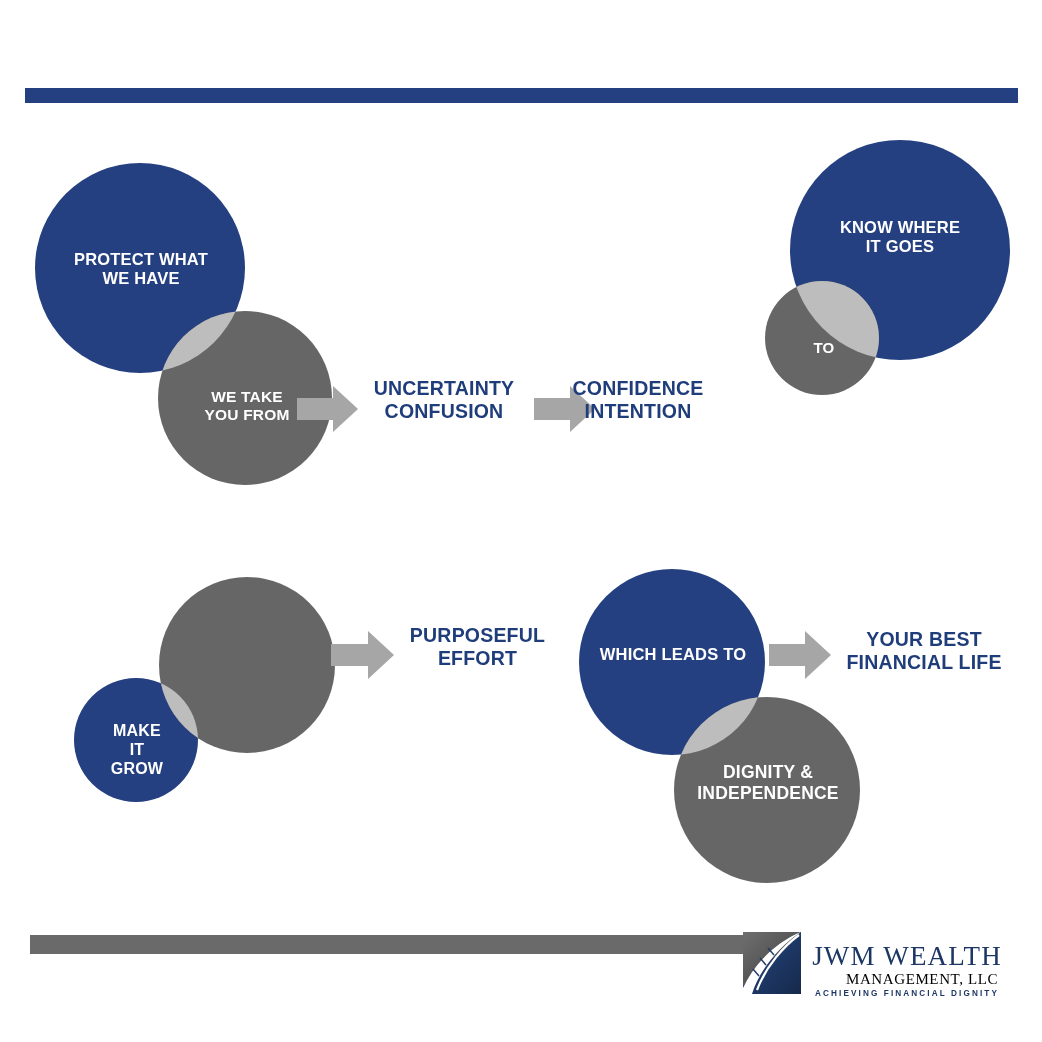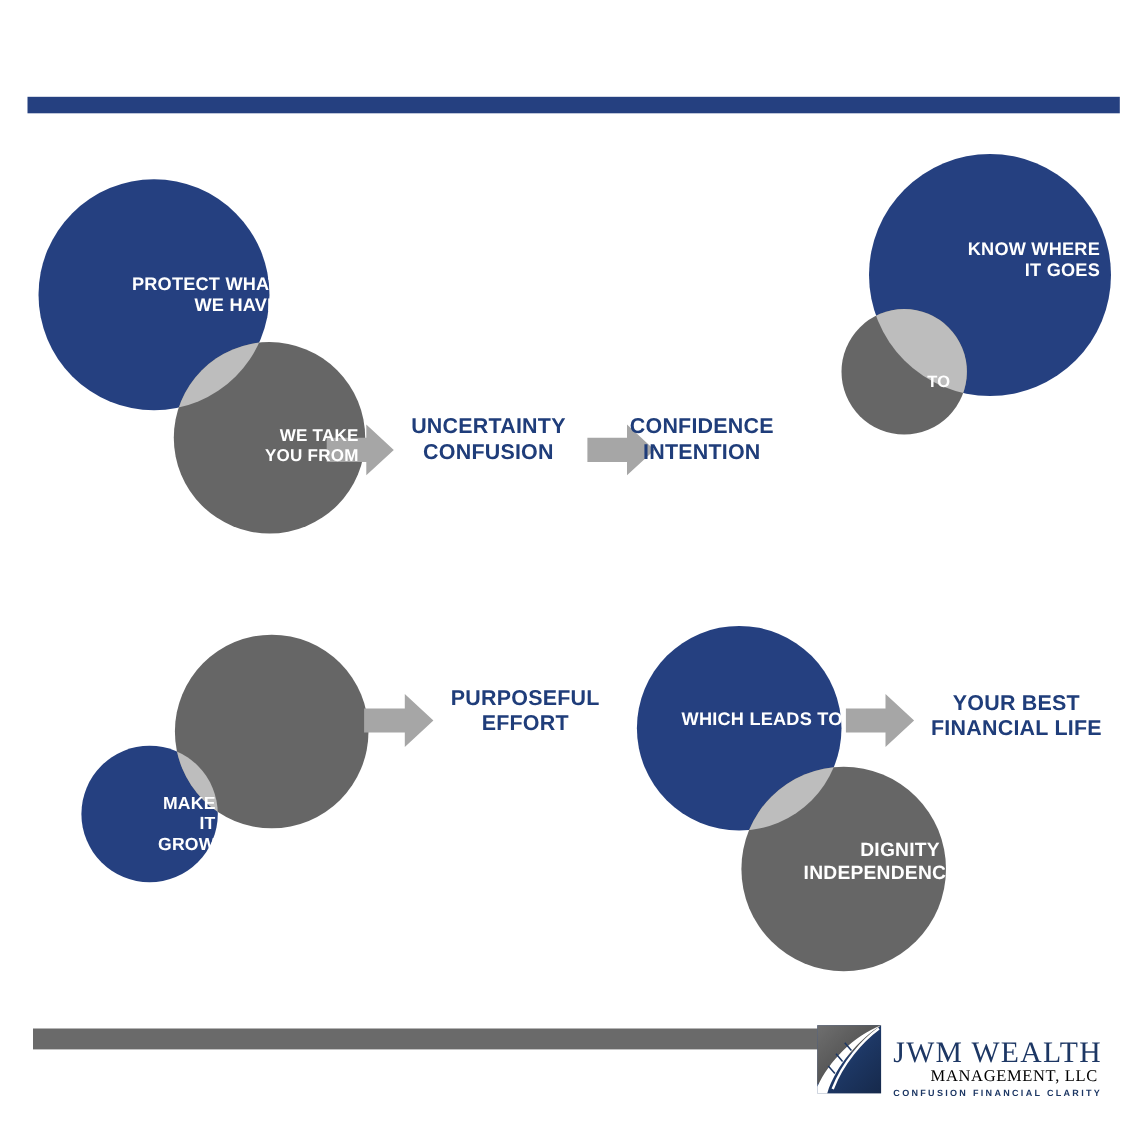--- a/index.html
+++ b/index.html
@@ -19,21 +19,21 @@
 
   .label{
     position:absolute;
     text-align:center;
     font-weight:bold;
     line-height:1.18;
     letter-spacing:.2px;
     white-space:pre-line;
     pointer-events:none;
   }
-  .on-circle{color:#ffffff;text-align:right;}
+  .on-circle{color:#ffffff;}
   .blue-text{color:#1f3d7a;}
 
   
   #lbl-protect{left:28px;top:250px;width:226px;font-size:16.5px;}
   #lbl-wetake{left:168px;top:388px;width:158px;font-size:15.5px;}
   #lbl-know{left:800px;top:218px;width:200px;font-size:16.5px;}
   #lbl-to{left:784px;top:339px;width:80px;font-size:15px;}
 
   #lbl-wecreate{left:160px;top:620px;width:178px;font-size:15.5px;}
   #lbl-make{left:78px;top:722px;width:118px;font-size:16px;}
@@ -198,17 +198,17 @@
         <path d="M11,41 L17,48" stroke="#1d3764" stroke-width="1.4" fill="none"></path>
       </svg>
     </div>
     <div id="logo-text">
       <div id="logo-name">JWM WEALTH</div>
       <div id="logo-sub-row">
         <span class="rule"></span>
         <span id="logo-sub">MANAGEMENT, LLC</span>
         <span class="rule"></span>
       </div>
-      <div id="logo-tag">CONFUSION FINANCIAL CLARITY</div>
+      <div id="logo-tag">ACHIEVING FINANCIAL DIGNITY</div>
     </div>
   </div>
 
 </div>
 
 </body></html>

